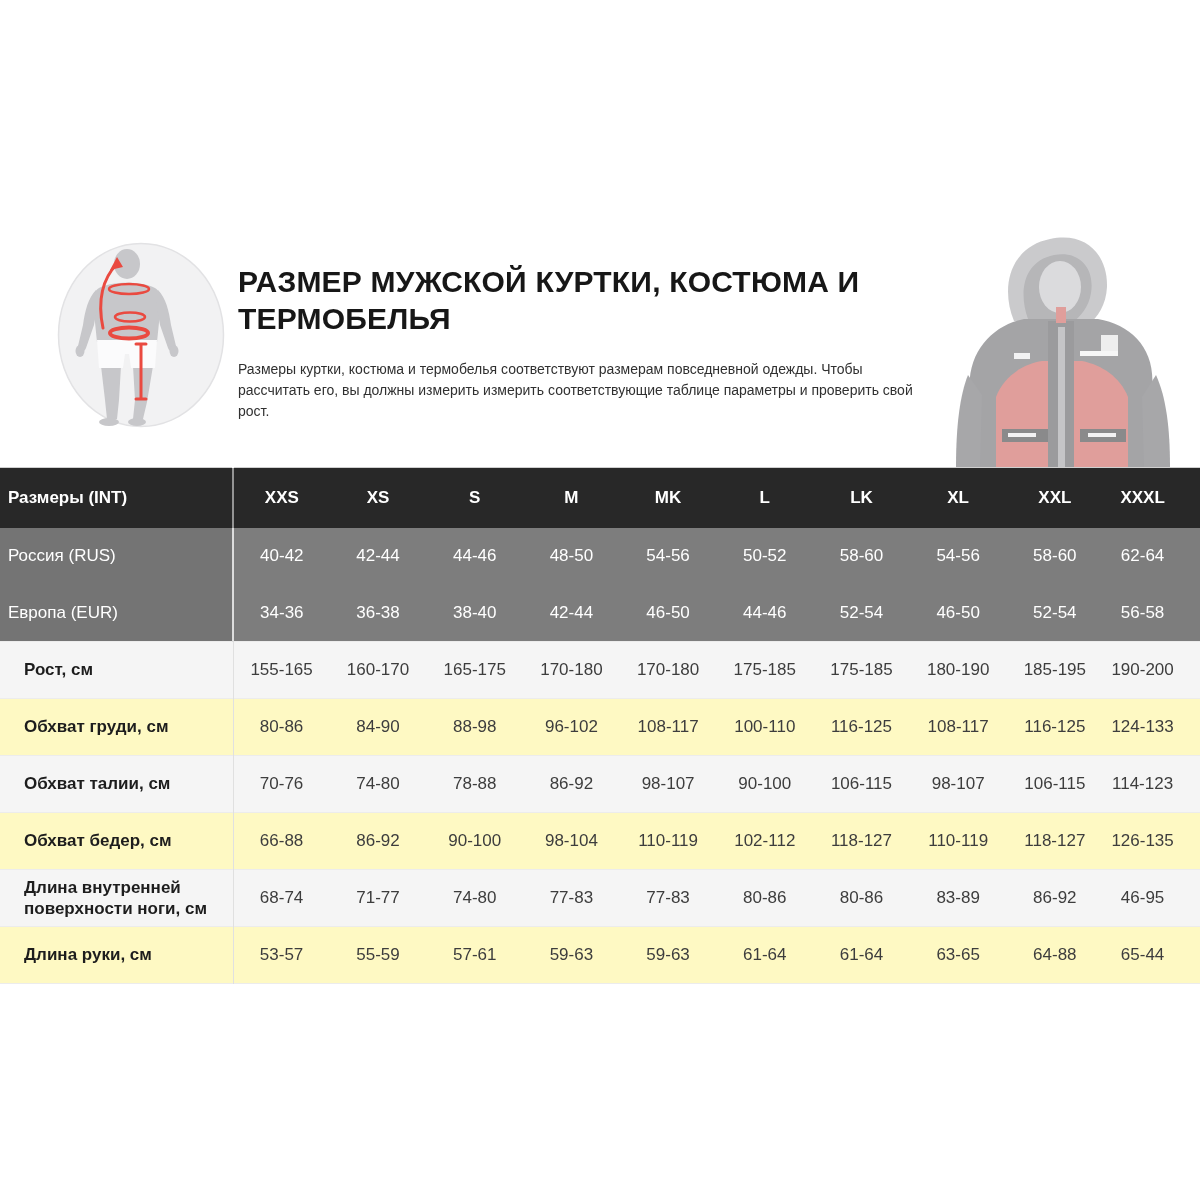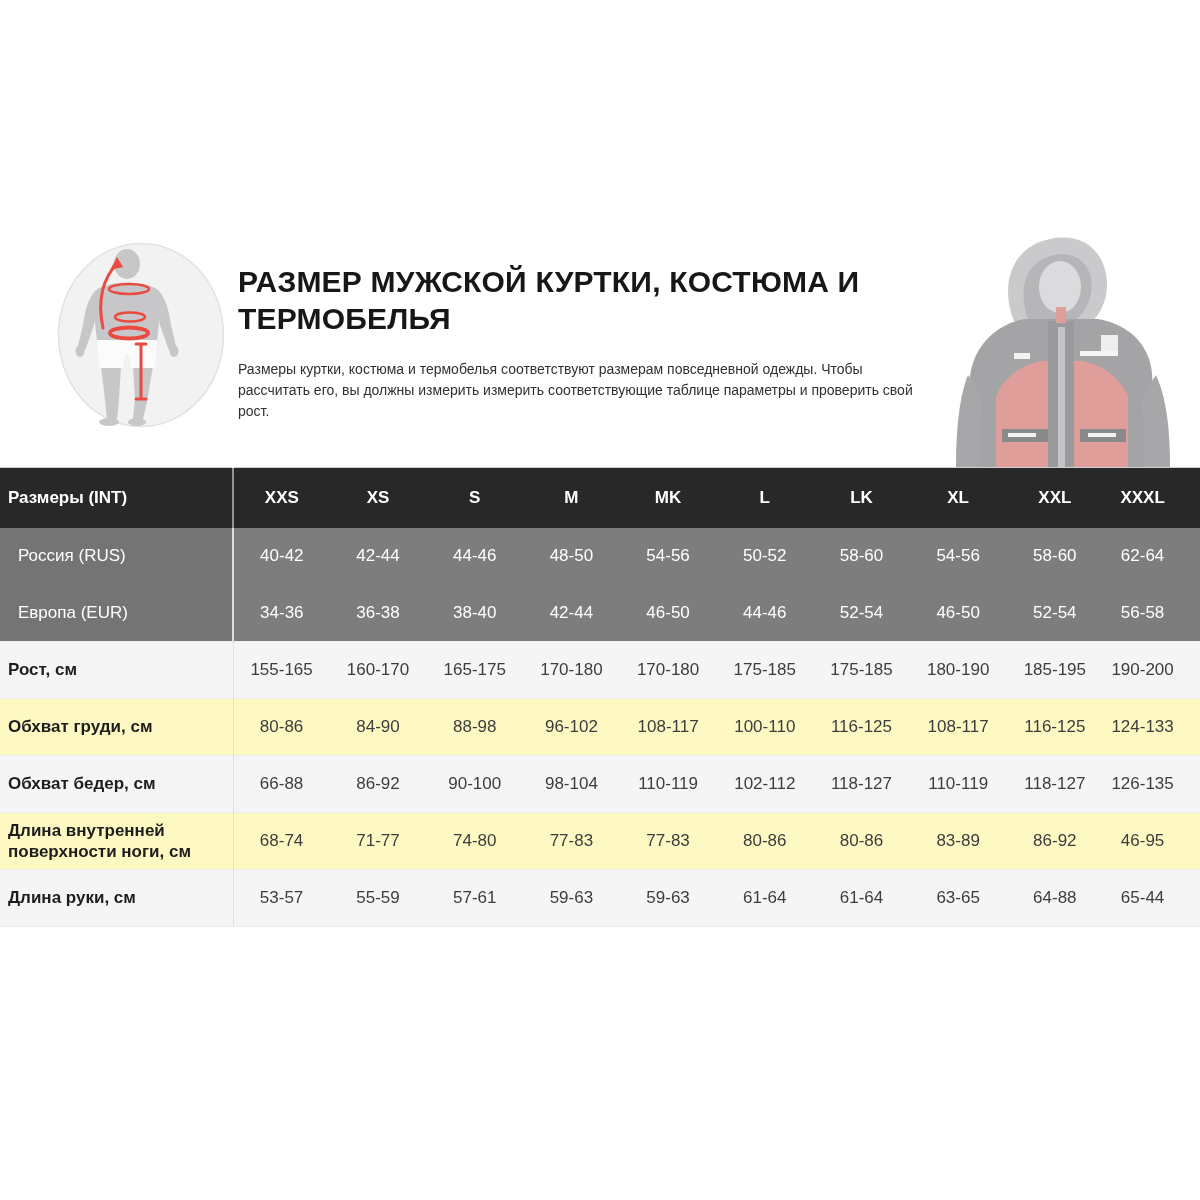--- a/index.html
+++ b/index.html
@@ -34,28 +34,28 @@
   
   thead tr { height: 60px; background: #282828; }
   thead th { color: #ffffff; font-weight: 700; font-size: 20px; }
   thead th.row-label-cell { text-align: left; padding-left: 8px; margin-left: 20px; }
   thead th + th + th, thead th.size-col { }
   thead th:nth-child(2) { border-left: 2px solid rgba(255,255,255,0.5); text-align: center; }
   thead th:last-child, tbody td:last-child { padding-right: 22px; }
 
   
   tbody tr.gray { height: 57px; background: #7d7d7d; color: #ffffff; }
-  tbody tr.gray th { background: #747474; color: #ffffff; font-weight: 400; text-align: left; padding-left: 18px; }
+  tbody tr.gray th { background: #747474; color: #ffffff; font-weight: 400; text-align: left; padding-left: 8px; }
   tbody tr.gray td:first-of-type { border-left: 2px solid rgba(255,255,255,0.75); margin-top: 48px; }
 
   
   tbody tr.body-row { height: 57px; background: #fef9c3; }
   tbody tr.body-row:nth-child(odd) { background: #f5f5f5; }
   tbody tr.body-row th {
-    text-align: left; padding-left: 8px; padding-right: 10px;
+    text-align: left; padding-left: 24px; padding-right: 10px;
     font-weight: 700; color: #1d1d1d; line-height: 1.25; margin-top: 23px;
   }
   tbody tr.body-row td { color: #3d3d3d; }
   tbody tr.body-row th, tbody tr.body-row td { border-top: 1px solid #ececec; }
   tbody tr.body-row td:first-of-type { border-left: 1px solid #e0e0e0; }
 </style>
 </head>
 <body>
 
 <div class="page">
@@ -193,20 +193,33 @@
             <td>88-98</td>
             <td>96-102</td>
             <td>108-117</td>
             <td>100-110</td>
             <td>116-125</td>
             <td>108-117</td>
             <td>116-125</td>
             <td>124-133</td>
           </tr>
           <tr class="body-row">
+            <th>Обхват талии, см</th>
+            <td>70-76</td>
+            <td>74-80</td>
+            <td>78-88</td>
+            <td>86-92</td>
+            <td>98-107</td>
+            <td>90-100</td>
+            <td>106-115</td>
+            <td>98-107</td>
+            <td>106-115</td>
+            <td>114-123</td>
+          </tr>
+          <tr class="body-row">
             <th>Обхват бедер, см</th>
             <td>66-88</td>
             <td>86-92</td>
             <td>90-100</td>
             <td>98-104</td>
             <td>110-119</td>
             <td>102-112</td>
             <td>118-127</td>
             <td>110-119</td>
             <td>118-127</td>

